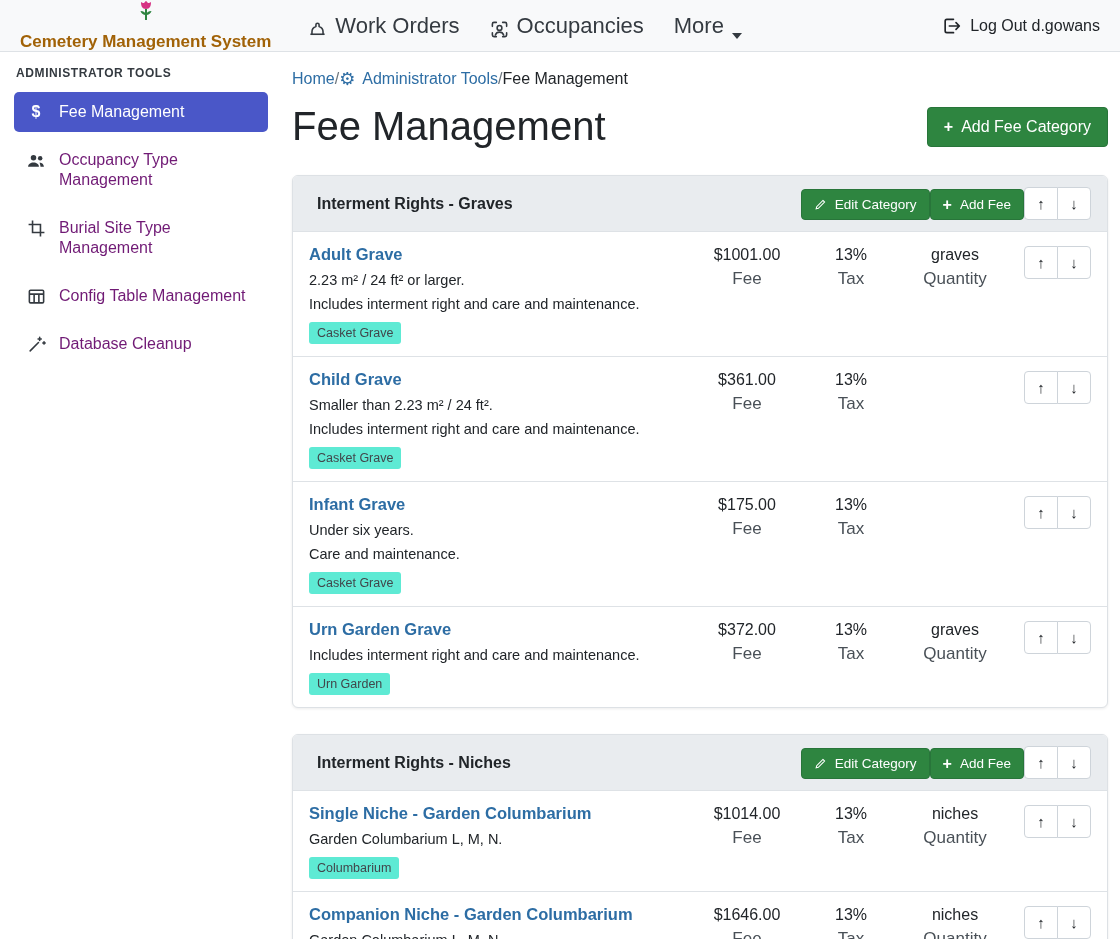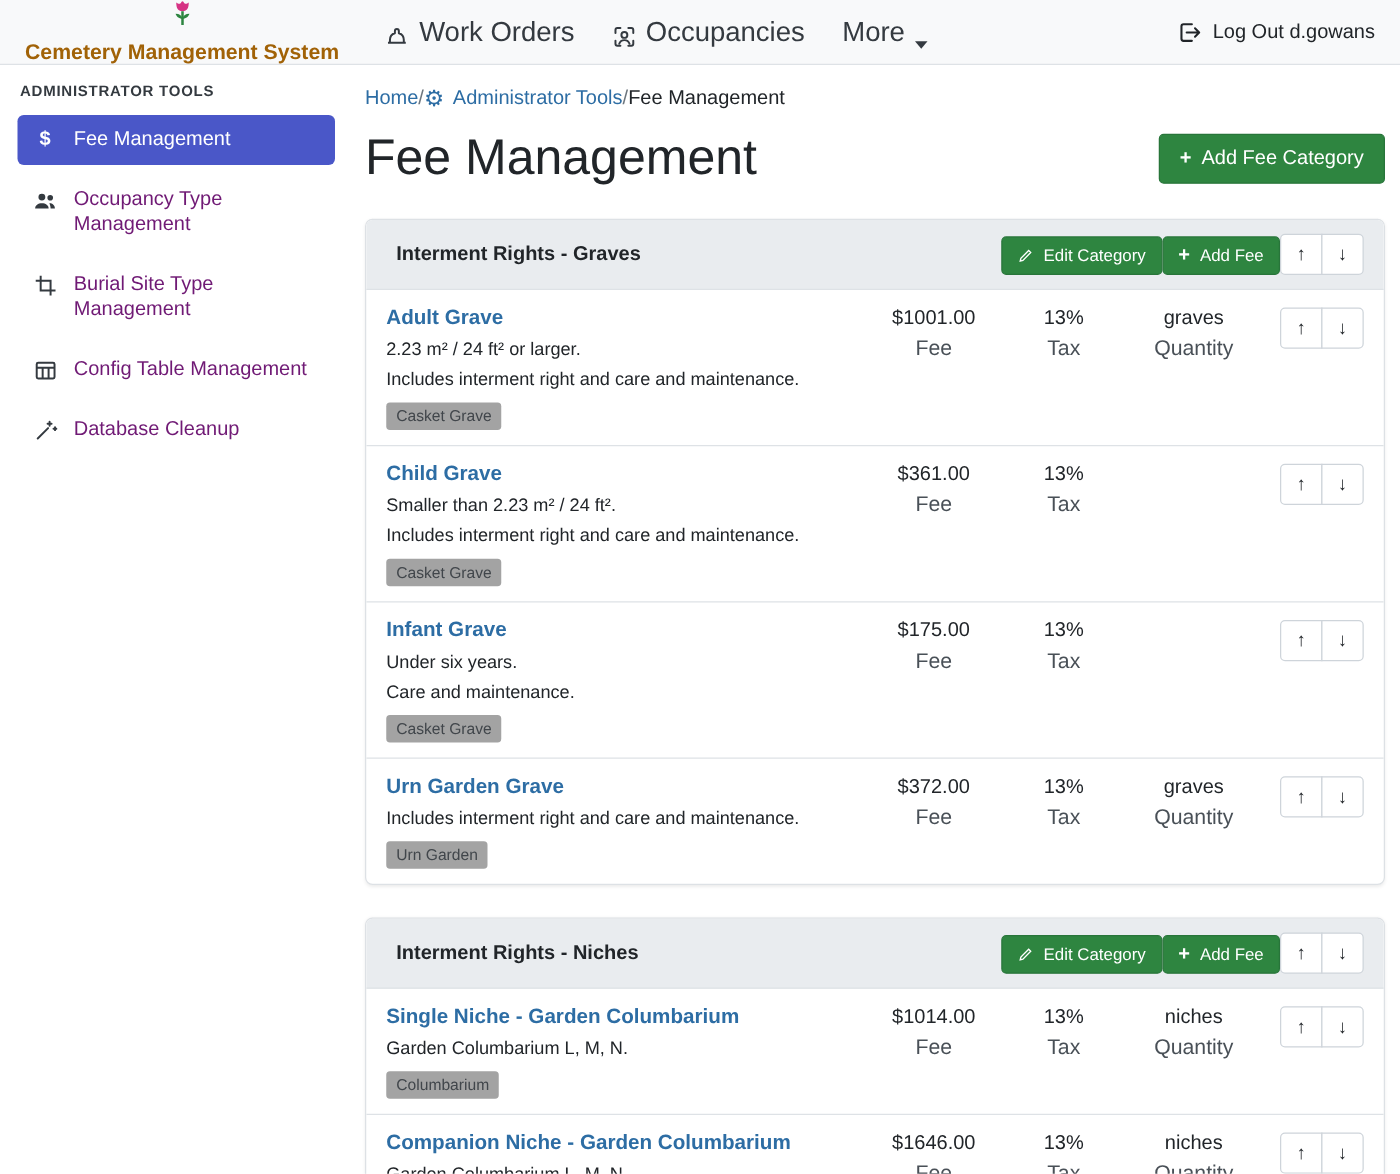--- a/index.html
+++ b/index.html
@@ -62,21 +62,21 @@
   .arrow-btn.down { border-radius:0 4px 4px 0; margin-left:-1px; }
 
   
   .fee-row { display:flex; align-items:flex-start; padding:13px 16px 12px; }
   .fee-row + .fee-row { border-top:1px solid #dee2e6; }
   .fee-main { flex:1; padding-right:6px; }
   .fee-name { display:inline-block; color:#2d6da4; font-weight:700; font-size:16.5px;
     text-decoration:none; cursor:pointer; margin-bottom:5px; }
   .fee-desc { font-size:14.5px; color:#212529; line-height:23px; margin-bottom:1px; }
   .fee-desc:empty { display:none; }
-  .badge { display:inline-block; background:#a3a3a3; color:#41464b; font-size:12.5px;
+  .badge { display:inline-block; background:#5eead4; color:#41464b; font-size:12.5px;
     padding:4px 8px; border-radius:3px; margin-top:5px; }
   .fee-col { width:104px; flex:0 0 104px; text-align:center; padding-top:1px; }
   .fee-val { font-size:16px; color:#212529; }
   .fee-sub { font-size:17px; color:#495057; margin-top:5px; }
   .fee-val:empty, .fee-sub:empty { display:none; }
   .row-arrows { width:84px; flex:0 0 84px; display:flex; justify-content:flex-end; padding-top:1px; }
 
   svg { display:block; }
 </style>
 </head>

